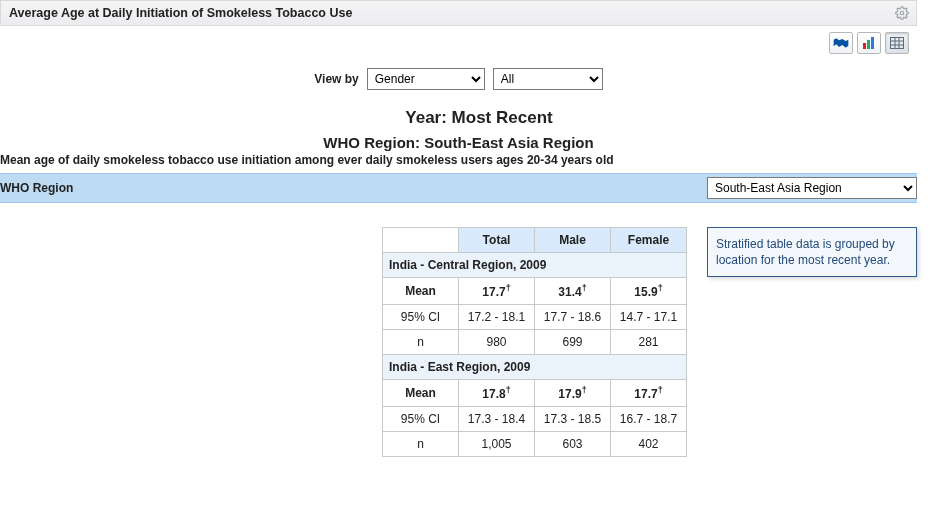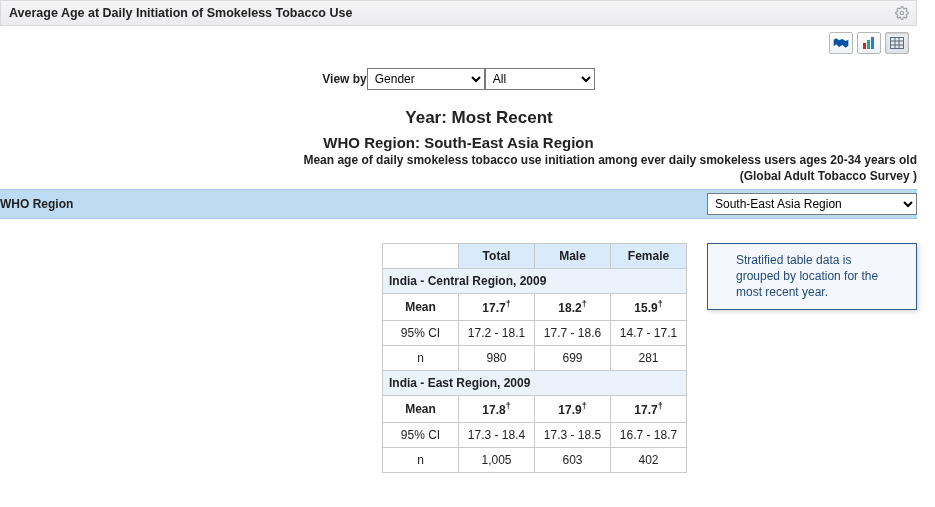--- a/index.html
+++ b/index.html
@@ -35,21 +35,21 @@
   .view-btn {
     width: 24px; height: 22px;
     border: 1px solid #b5b8bb;
     border-radius: 2px;
     background: linear-gradient(#ffffff,#f1f2f4);
     display:flex; align-items:center; justify-content:center;
     cursor:pointer;
   }
   .view-btn.active { background: linear-gradient(#eef0f2,#dfe2e6); box-shadow: inset 0 1px 2px rgba(0,0,0,.15); }
   .controls {
-    display:flex; align-items:center;
+    display:flex; gap:8px; align-items:center;
     justify-content:center;
     padding: 14px 0 6px 0;
   }
   .controls label { font-weight: 700; font-size:12px; }
   select.flat {
     height: 22px;
     font-size: 12px;
     font-family: inherit;
     border: 1px solid #7a7a7a;
     background:#fff;
@@ -57,21 +57,21 @@
   }
   .sel-gender { width: 118px; }
   .sel-all   { width: 110px; }
   .sel-region{ width: 210px; }
   h2.section {
     text-align:center; font-size: 17px; font-weight:700; margin: 12px 0 6px 0; padding-left: 41px;
   }
   h3.section {
     text-align:center; font-size: 15px; font-weight:700; margin: 6px 0 2px 0;
   }
-  .subtitle { text-align:right; font-size:12px; font-weight:700; margin: 2px 0; }
+  .subtitle { text-align:left; font-size:12px; font-weight:700; margin: 2px 0; }
   .region-bar {
     background:#bddcf4;
     border-top:1px solid #9dc8eb;
     border-bottom:1px solid #9dc8eb;
     display:flex; align-items:center; justify-content:space-between;
     gap: 60px;
     padding: 3px 0;
     margin-top:6px;
   }
   .region-bar label { font-weight:700; font-size:12px; }
@@ -106,21 +106,21 @@
     padding-left:6px;
   }
   .data-table tr.mean td,
   .data-table tr.mean th { font-weight:700; }
   .data-table tr.mean .rowhdr { font-weight:700; }
   .sup { font-size:9px; vertical-align: super; }
   .note-box {
     border: 1px solid #335a8a;
     background: #f4f8fc;
     width: 210px;
-    padding: 8px 28px;
+    padding: 8px 8px;
     font-size: 12px;
     line-height: 1.35;
     color:#224a79;
     box-shadow: 2px 2px 4px rgba(0,0,0,.15);
   }
 </style>
 </head>
 <body>
 
 <div class="app">
@@ -164,21 +164,20 @@
       <option>Gender</option>
     </select>
     <select class="flat sel-all">
       <option>All</option>
     </select>
   </div>
 
   <h2 class="section">Year: Most Recent</h2>
   <h3 class="section">WHO Region: South-East Asia Region</h3>
   <div class="subtitle">Mean age of daily smokeless tobacco use initiation among ever daily smokeless users ages 20-34 years old</div>
-  <div class="subtitle">(Global Adult Tobacco Survey )</div>
 
   <div class="region-bar">
     <label>WHO Region</label>
     <select class="flat sel-region">
       <option>South-East Asia Region</option>
     </select>
   </div>
 
   <div class="main-area">
     <table class="data-table">
@@ -190,21 +189,21 @@
           <th>Female</th>
         </tr>
       </thead>
       <tbody id="tbody">
           <tr class="group">
             <td colspan="4">India - Central Region, 2009</td>
           </tr>
           <tr class="mean">
             <td class="rowhdr">Mean</td>
             <td><b>17.7</b><span class="sup">†</span></td>
-            <td><b>18.2</b><span class="sup">†</span></td>
+            <td><b>31.4</b><span class="sup">†</span></td>
             <td><b>15.9</b><span class="sup">†</span></td>
           </tr>
           <tr>
             <td class="rowhdr">95% CI</td>
             <td>17.2 - 18.1</td>
             <td>17.7 - 18.6</td>
             <td>14.7 - 17.1</td>
           </tr>
           <tr>
             <td class="rowhdr">n</td>

